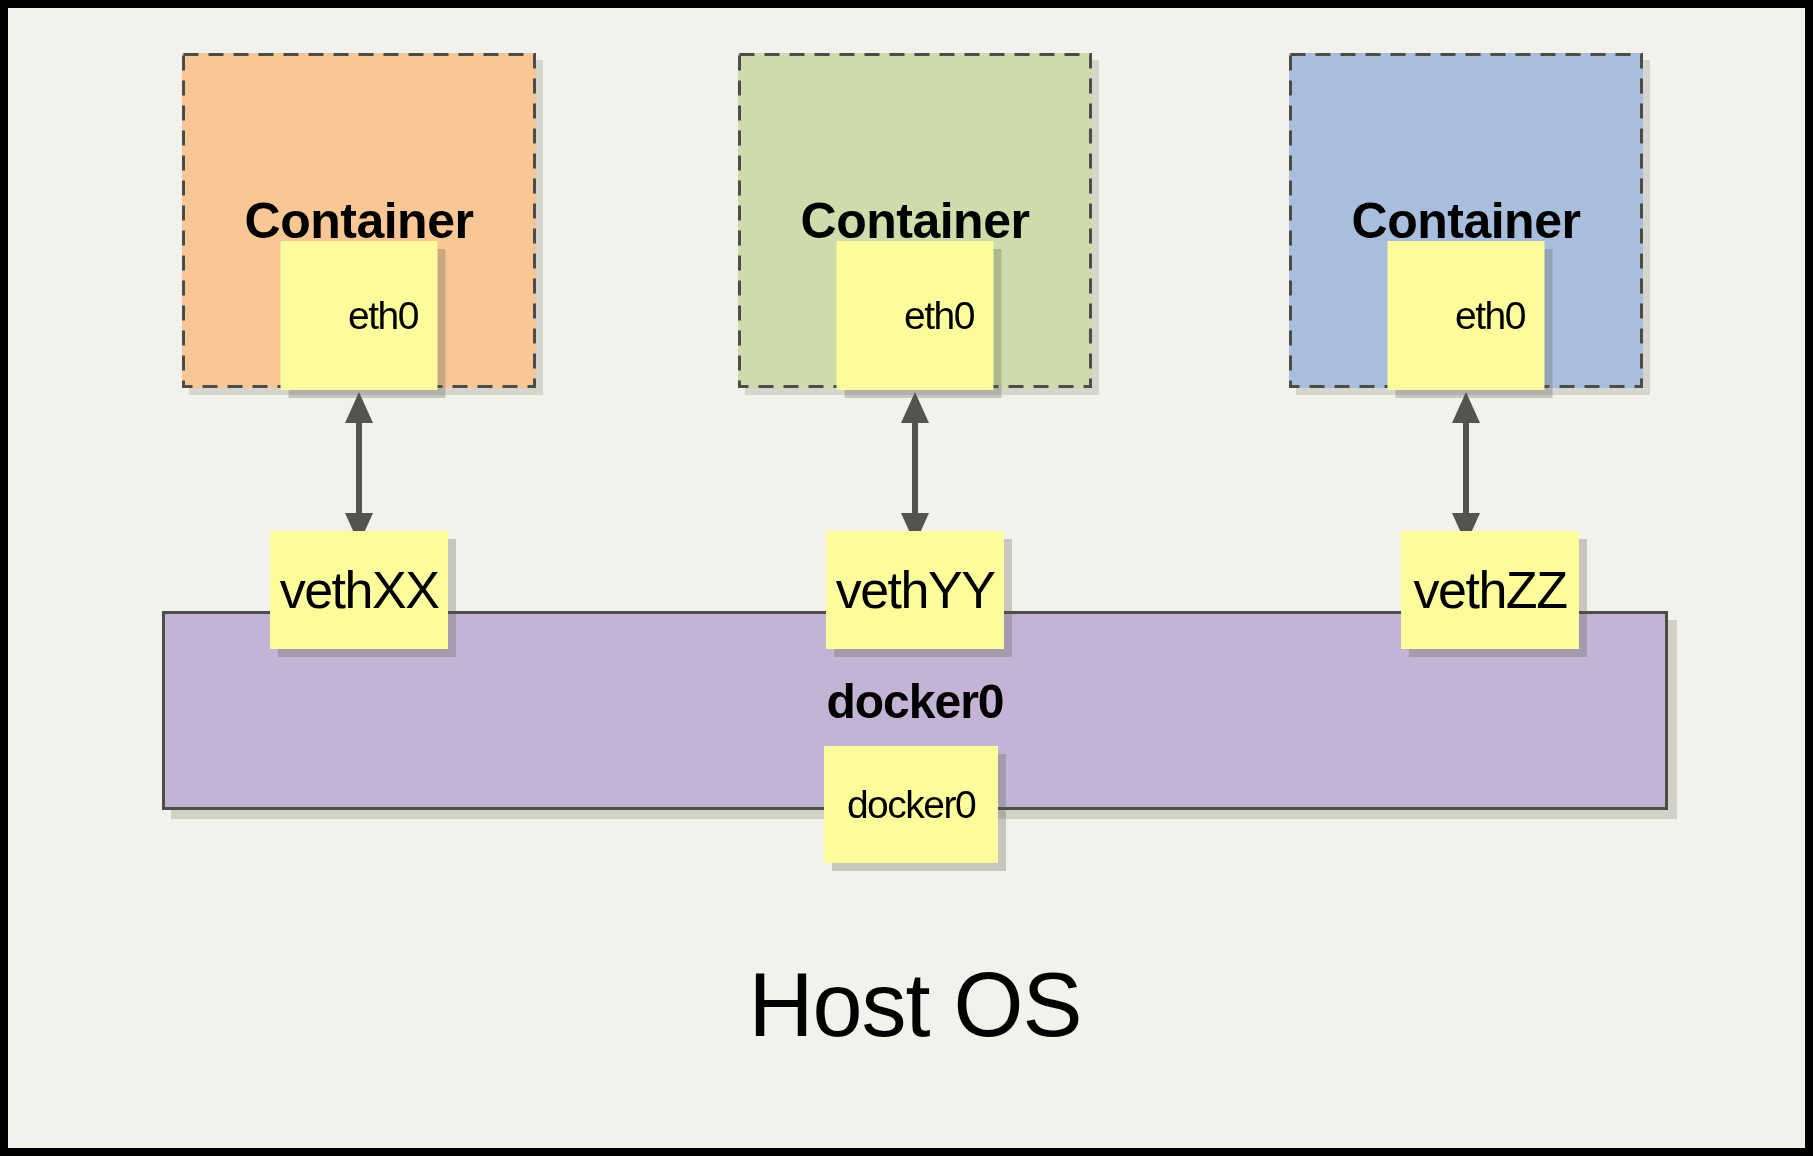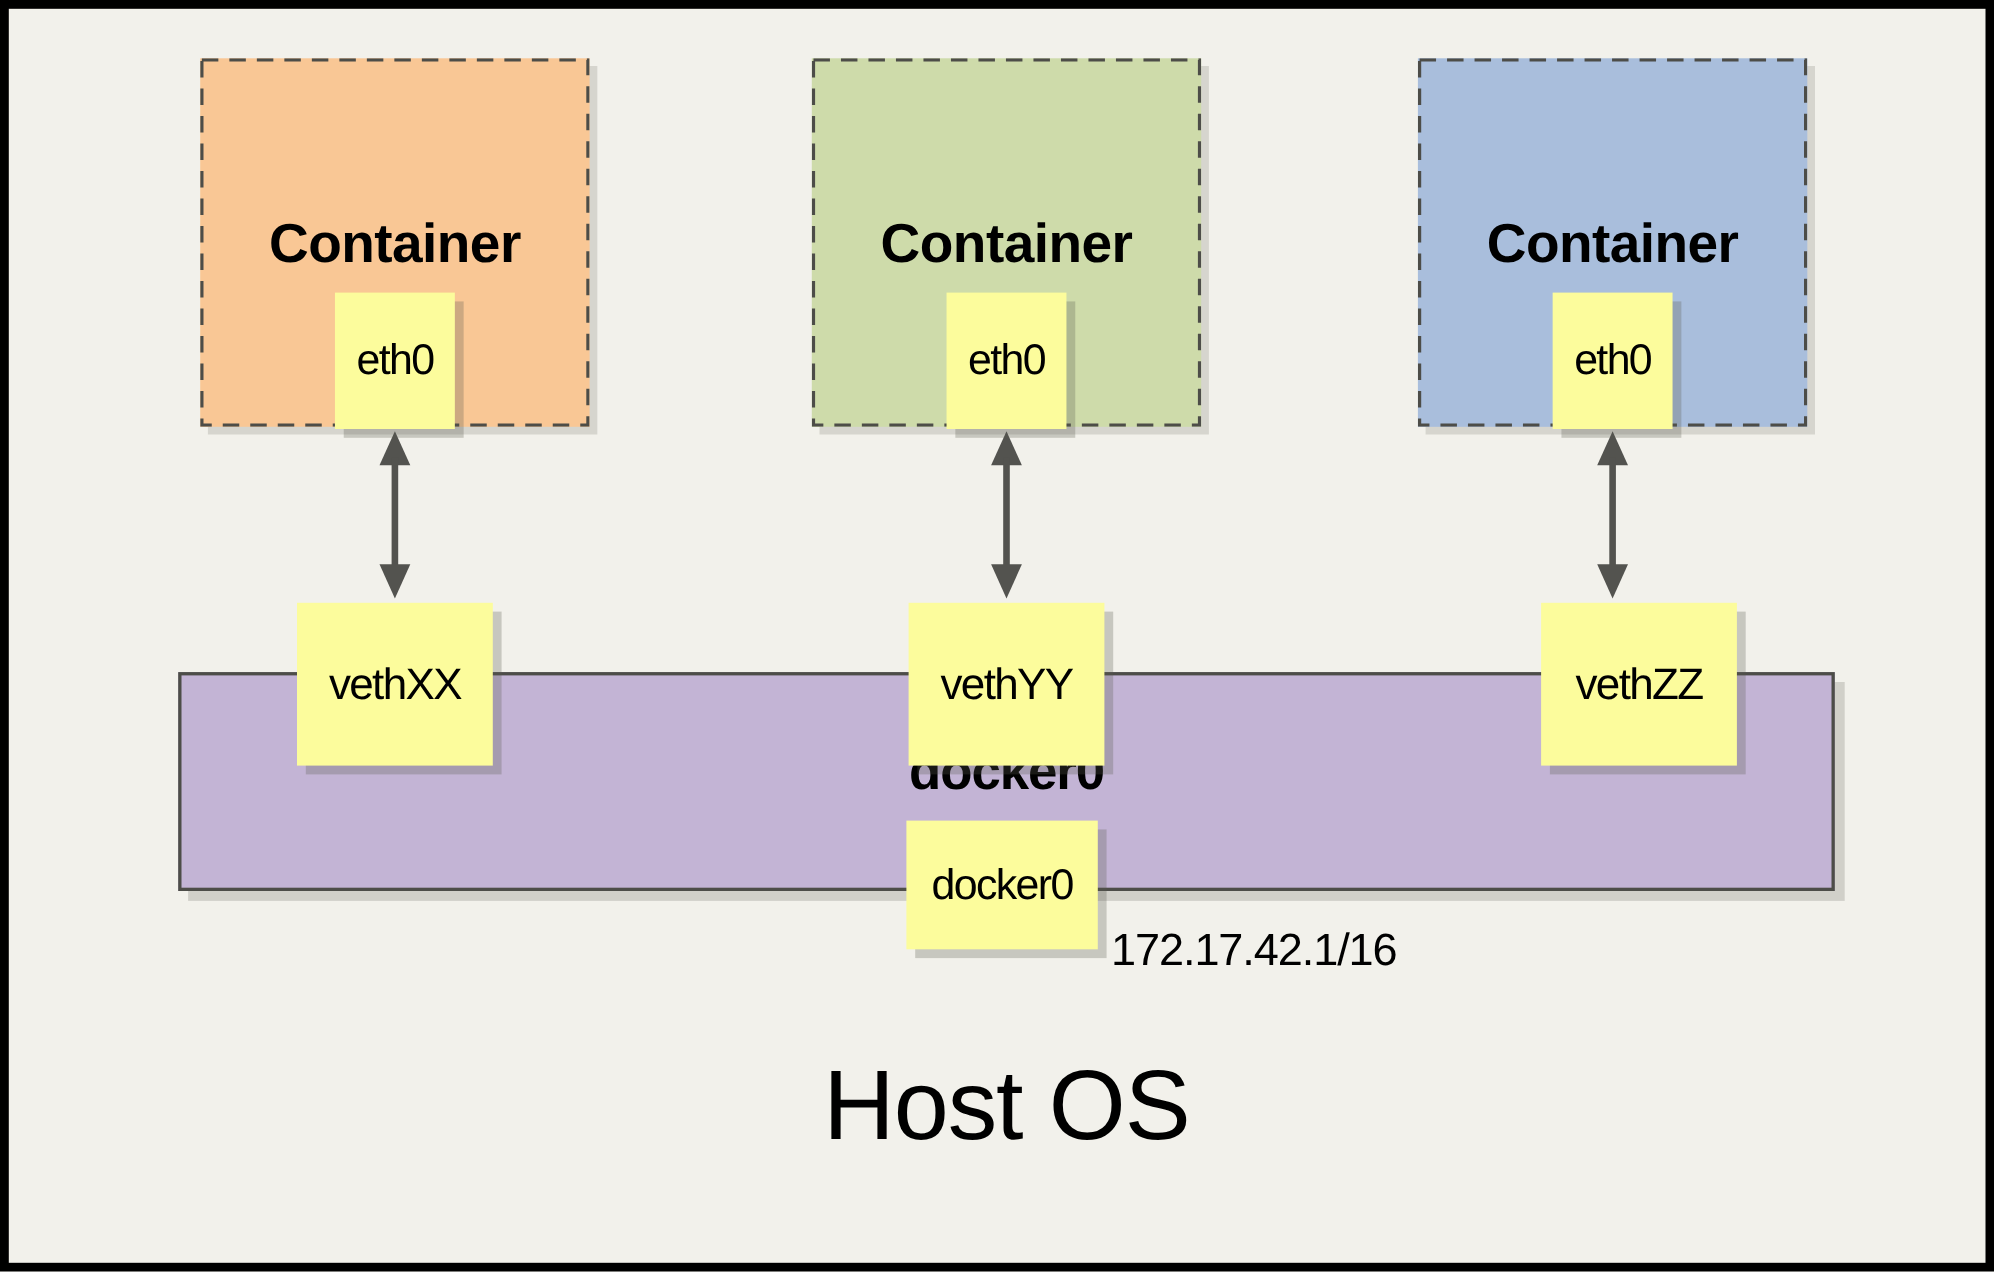--- a/index.html
+++ b/index.html
@@ -31,22 +31,22 @@
 
   
   .note{
     position:absolute;
     background:var(--note-yellow);
     display:flex;align-items:center;justify-content:center;
     font-size:39px;letter-spacing:-1.5px;
     box-shadow:8px 8px 0 rgba(90,90,80,0.28);
     z-index:4;
   }
-  .eth{left:50%;bottom:-2px;transform:translateX(-50%);width:109px;height:124px;}
-  .veth{top:540px;width:178px;height:148px;font-size:40px;}
+  .eth{left:50%;bottom:-2px;transform:translateX(-50%);width:109px;height:149px;padding-left:48px;}
+  .veth{top:523px;width:178px;height:118px;font-size:52px;}
   .veth.pos1{left:262px;}
   .veth.pos2{left:818px;text-align:center;}
   .veth.pos3{left:1369px;margin-left:24px;}
   .dnote{left:816px;top:738px;width:174px;height:117px;}
 
   
   .bridge{
     position:absolute;left:154px;top:603px;width:1500px;height:193px;
     background:var(--bridge-purple);
     border:3px solid var(--line);
@@ -130,17 +130,16 @@
     <div class="ctitle">Container</div>
     <div class="note eth">eth0</div>
   </div>
 
   <div class="note veth pos1">vethXX</div>
   <div class="note veth pos2">vethYY</div>
   <div class="note veth pos3">vethZZ</div>
 
   <div class="note dnote">docker0</div>
 
-  <div class="ip">172.17.42.1/16</div>
 
   <div class="host">Host OS</div>
 
 </div>
 
 </body></html>

